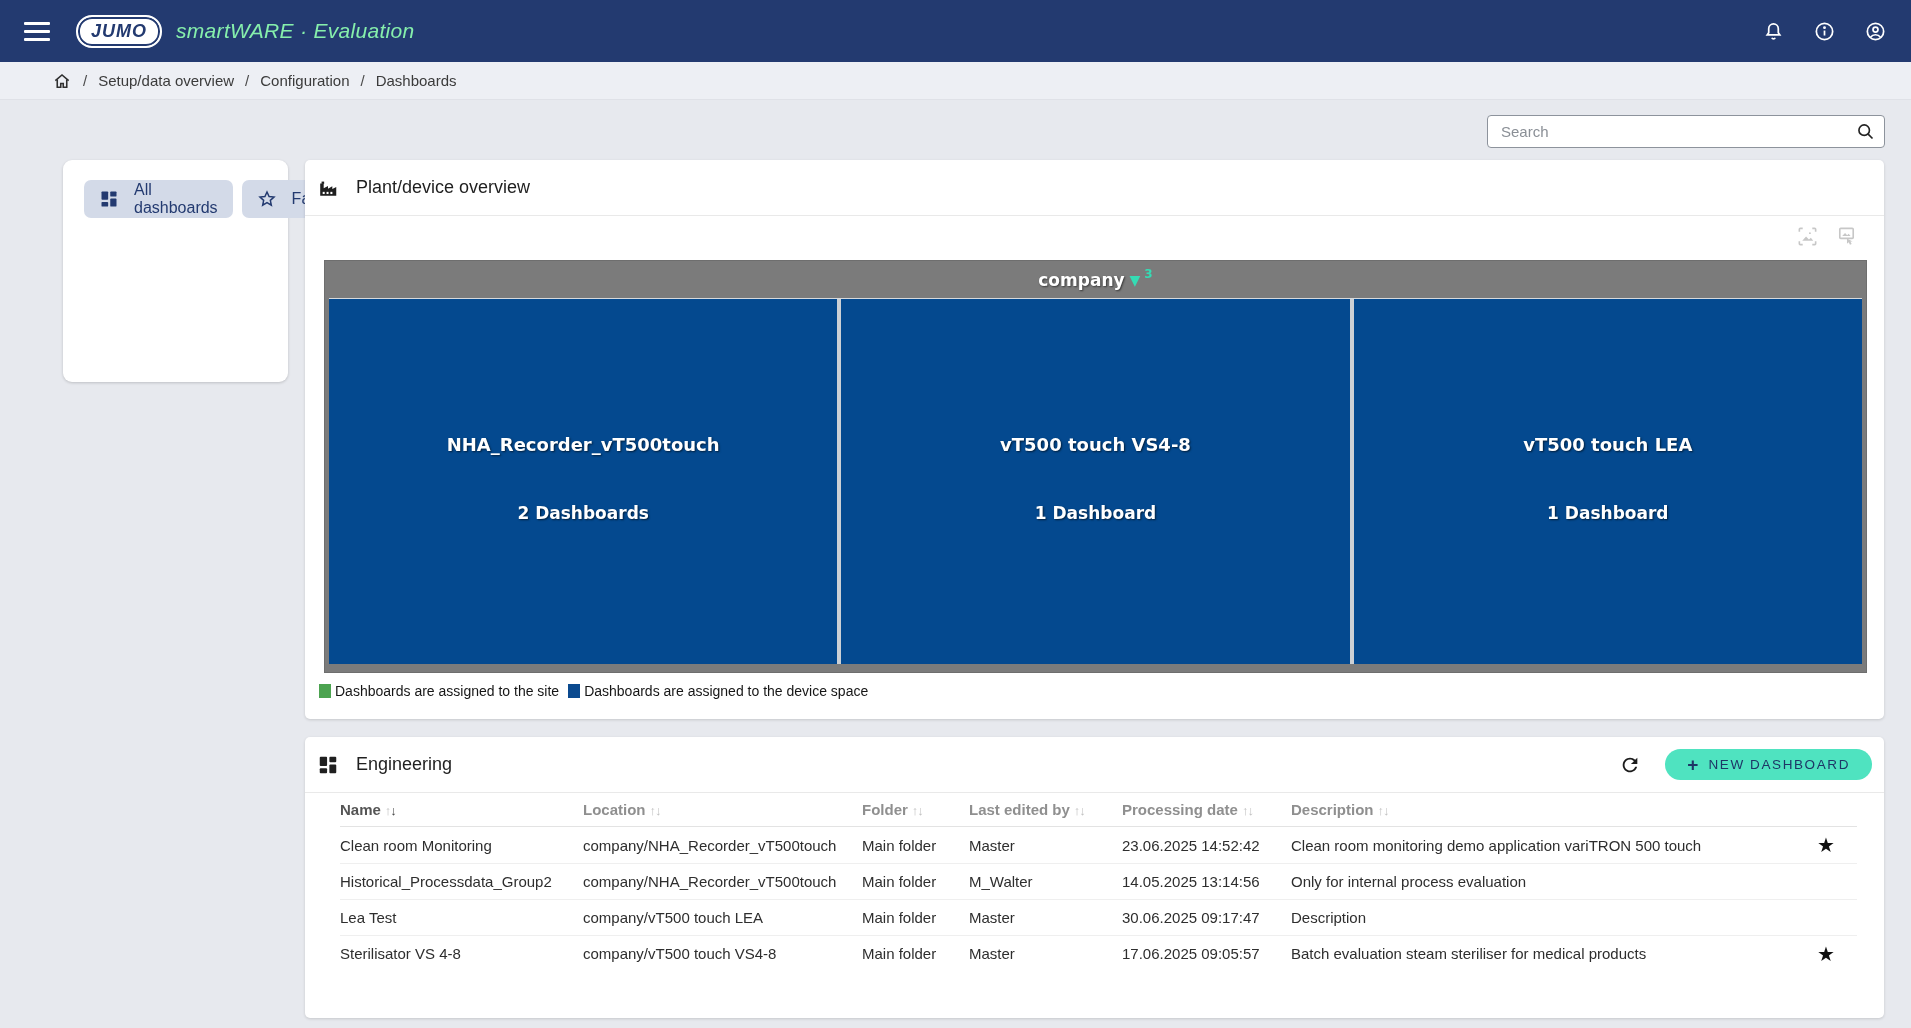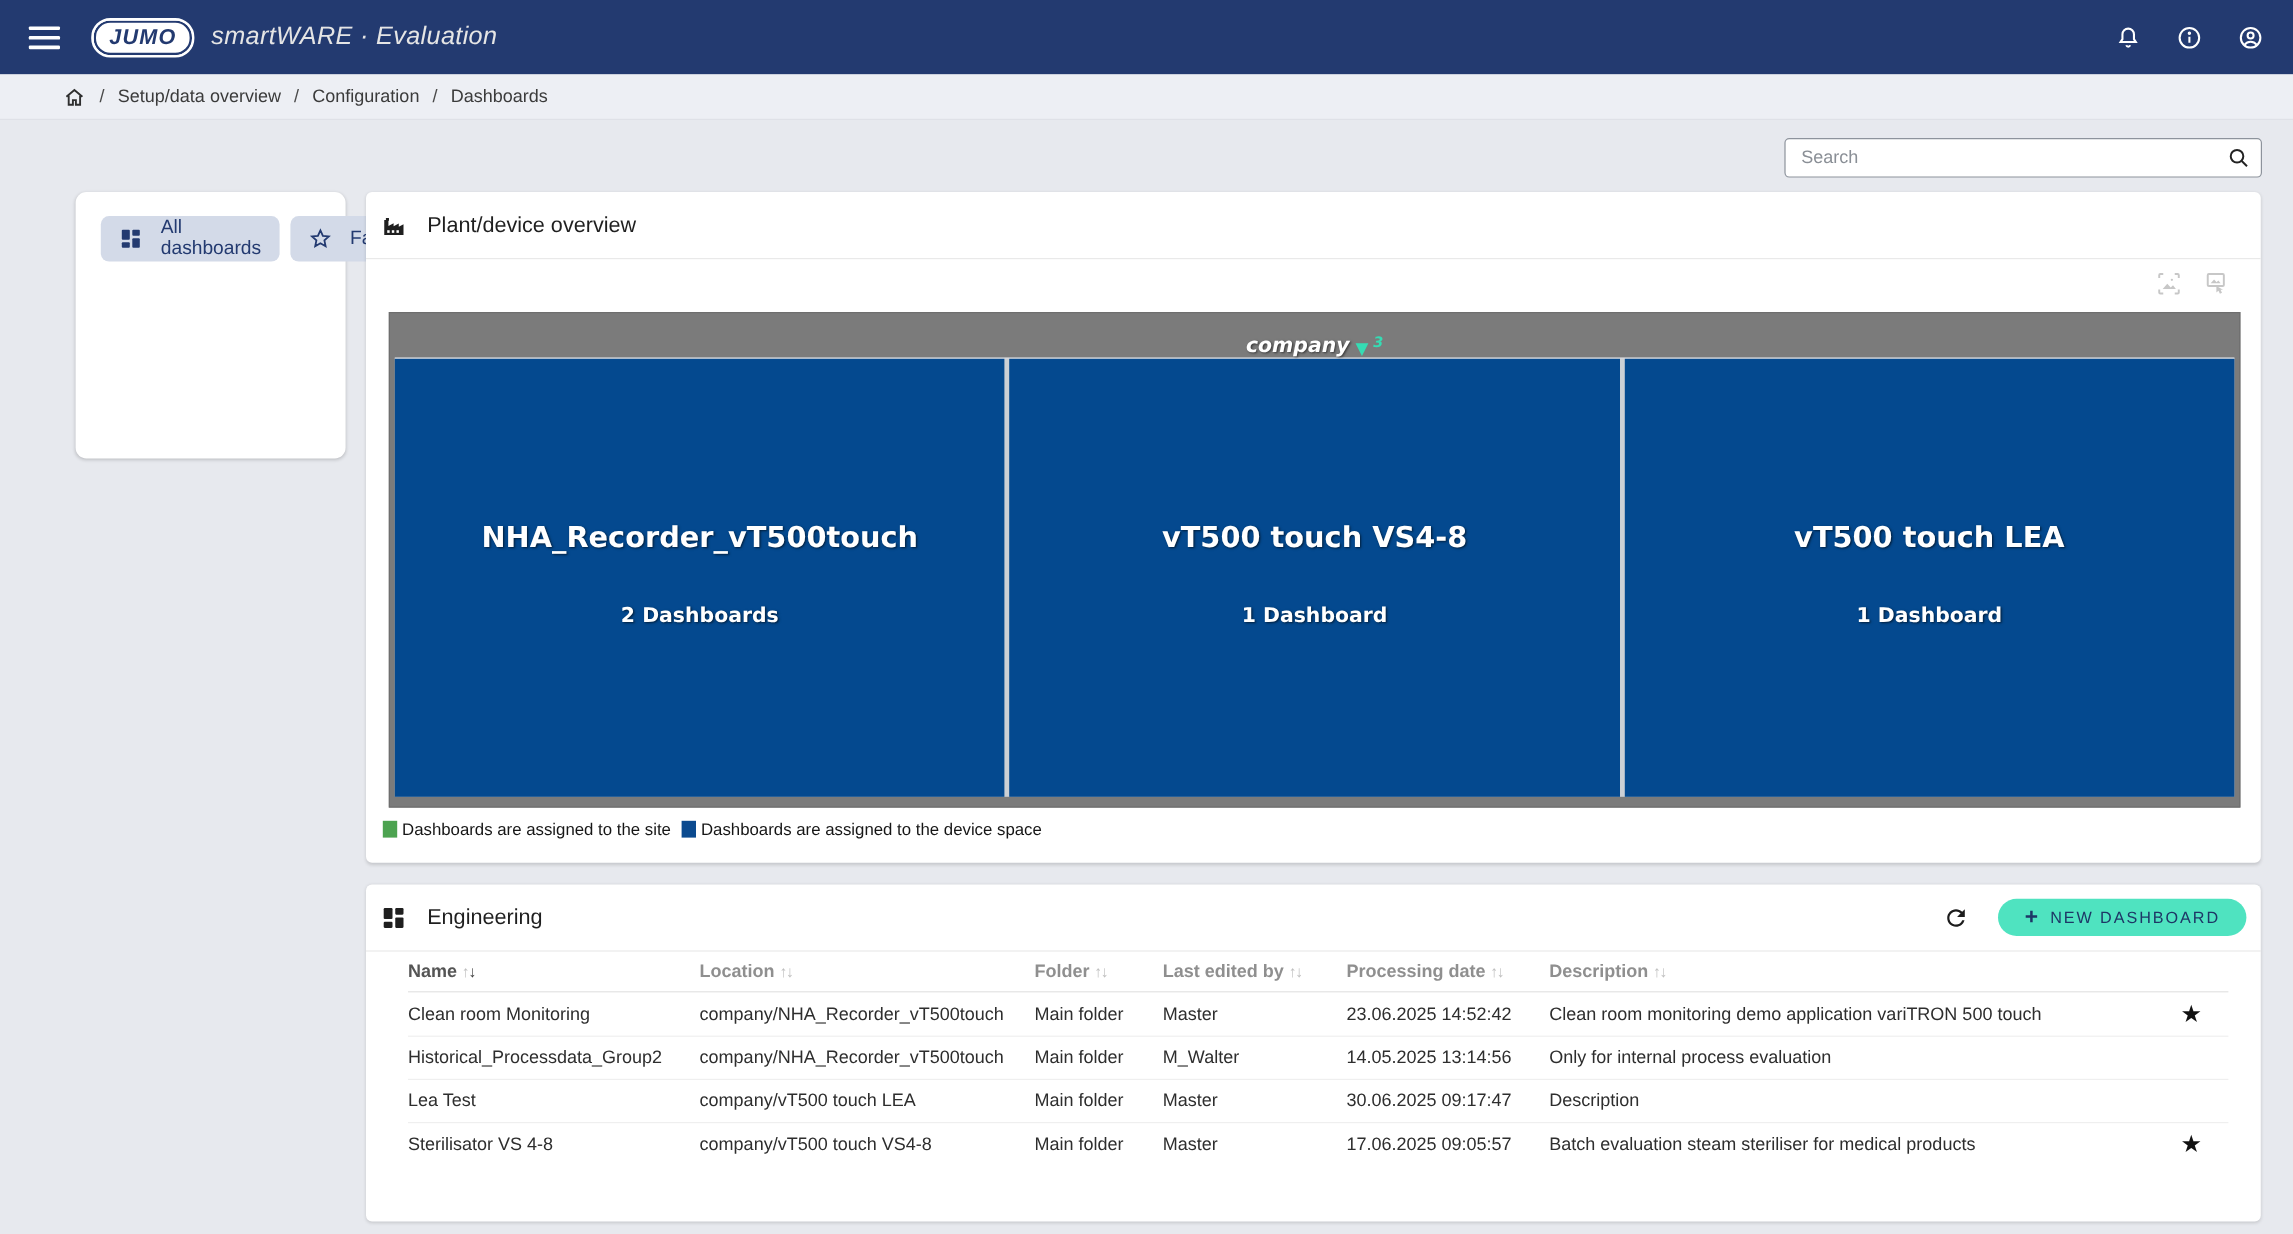--- a/index.html
+++ b/index.html
@@ -19,21 +19,21 @@
     background:#233a70; display:flex; align-items:center; padding:0 24px;
   }
   .hamburger { width:26px; height:19px; display:flex; flex-direction:column; justify-content:space-between; cursor:pointer; margin-right:26px; }
   .hamburger span { display:block; height:3px; background:#fff; border-radius:1px; }
   .logo-pill {
     background:#fff; color:#233a70; border-radius:16px; padding:4px 13px;
     font-weight:bold; font-style:italic; font-size:18px; letter-spacing:1px;
     box-shadow: inset 0 0 0 2px #233a70, inset 0 0 0 3px #ffffff;
     border:2px solid #fff; cursor:pointer;
   }
-  .nav-title { color:#e5e5e5; font-size:21px; font-style:italic; margin-left:14px; letter-spacing:.3px; }
+  .nav-title { color:#86efac; font-size:21px; font-style:italic; margin-left:14px; letter-spacing:.3px; }
   .nav-right { margin-left:auto; display:flex; align-items:center; gap:28px; }
   .nav-icon { width:23px; height:23px; color:#fff; cursor:pointer; }
 
   
   .breadcrumb-bar {
     position:absolute; left:0; top:62px; width:1911px; height:38px;
     background:#edeff4; border-bottom:1px solid #dfe1e7;
     display:flex; align-items:center; padding-left:52px; gap:11px;
     font-size:15px; color:#3b3b3b;
   }
@@ -77,32 +77,32 @@
 
   
   .map-actions { position:absolute; right:26px; top:65px; display:flex; gap:16px; }
   .map-actions .act { width:23px; height:23px; color:#c7c7c7; cursor:pointer; }
 
   .map-box {
     position:absolute; left:19px; top:100px; width:1543px; height:413px;
     background:#7b7b7b; border:1px solid #6e6e6e; padding:0 4px 5px;
   }
   .map-title-row {
-    height:37px; display:flex; justify-content:center; align-items:flex-end; gap:5px;
+    height:37px; display:flex; justify-content:center; align-items:center; gap:5px;
     color:#fff; font-weight:bold; font-size:17px;
-    font-family:"DejaVu Sans", sans-serif; text-shadow:1px 1px 2px rgba(0,0,0,.55);font-style:italic;
+    font-family:"DejaVu Sans", sans-serif; text-shadow:1px 1px 2px rgba(0,0,0,.55);
   }
   .tri { color:#35dcb4; font-size:14px; text-shadow:none; cursor:pointer; line-height:1; }
   .tri-cnt { color:#35dcb4; font-size:12px; text-shadow:none; vertical-align:super; margin-left:-1px; transform:translateY(-6px); }
   .tiles { display:flex; gap:4px; height:366px; background:#ccd0d5; border-top:1px solid #d6d9dc; }
   .tile {
     flex:1; position:relative; background:#04498f; cursor:pointer;
     color:#fff; font-family:"DejaVu Sans", sans-serif; font-weight:bold; text-align:center;
   }
-  .tile-name  { position:absolute; top:37%; width:100%; font-size:24px; text-shadow:1px 1px 2px rgba(0,0,0,.6); }
+  .tile-name  { position:absolute; top:37%; width:100%; font-size:18px; text-shadow:1px 1px 2px rgba(0,0,0,.6); }
   .tile-count { position:absolute; top:56%; width:100%; font-size:17px; text-shadow:1px 1px 2px rgba(0,0,0,.6); }
 
   .legend { position:absolute; left:14px; top:523px; display:flex; gap:9px; font-size:14px; color:#161616; align-items:center; }
   .legend-item { display:flex; align-items:center; gap:4px; }
   .swatch { width:12px; height:14px; display:inline-block; }
   .swatch-green { background:#4ca350; }
   .swatch-blue { background:#0b4a8f; }
 
   
   .eng-actions { margin-left:auto; display:flex; align-items:center; gap:24px; }

